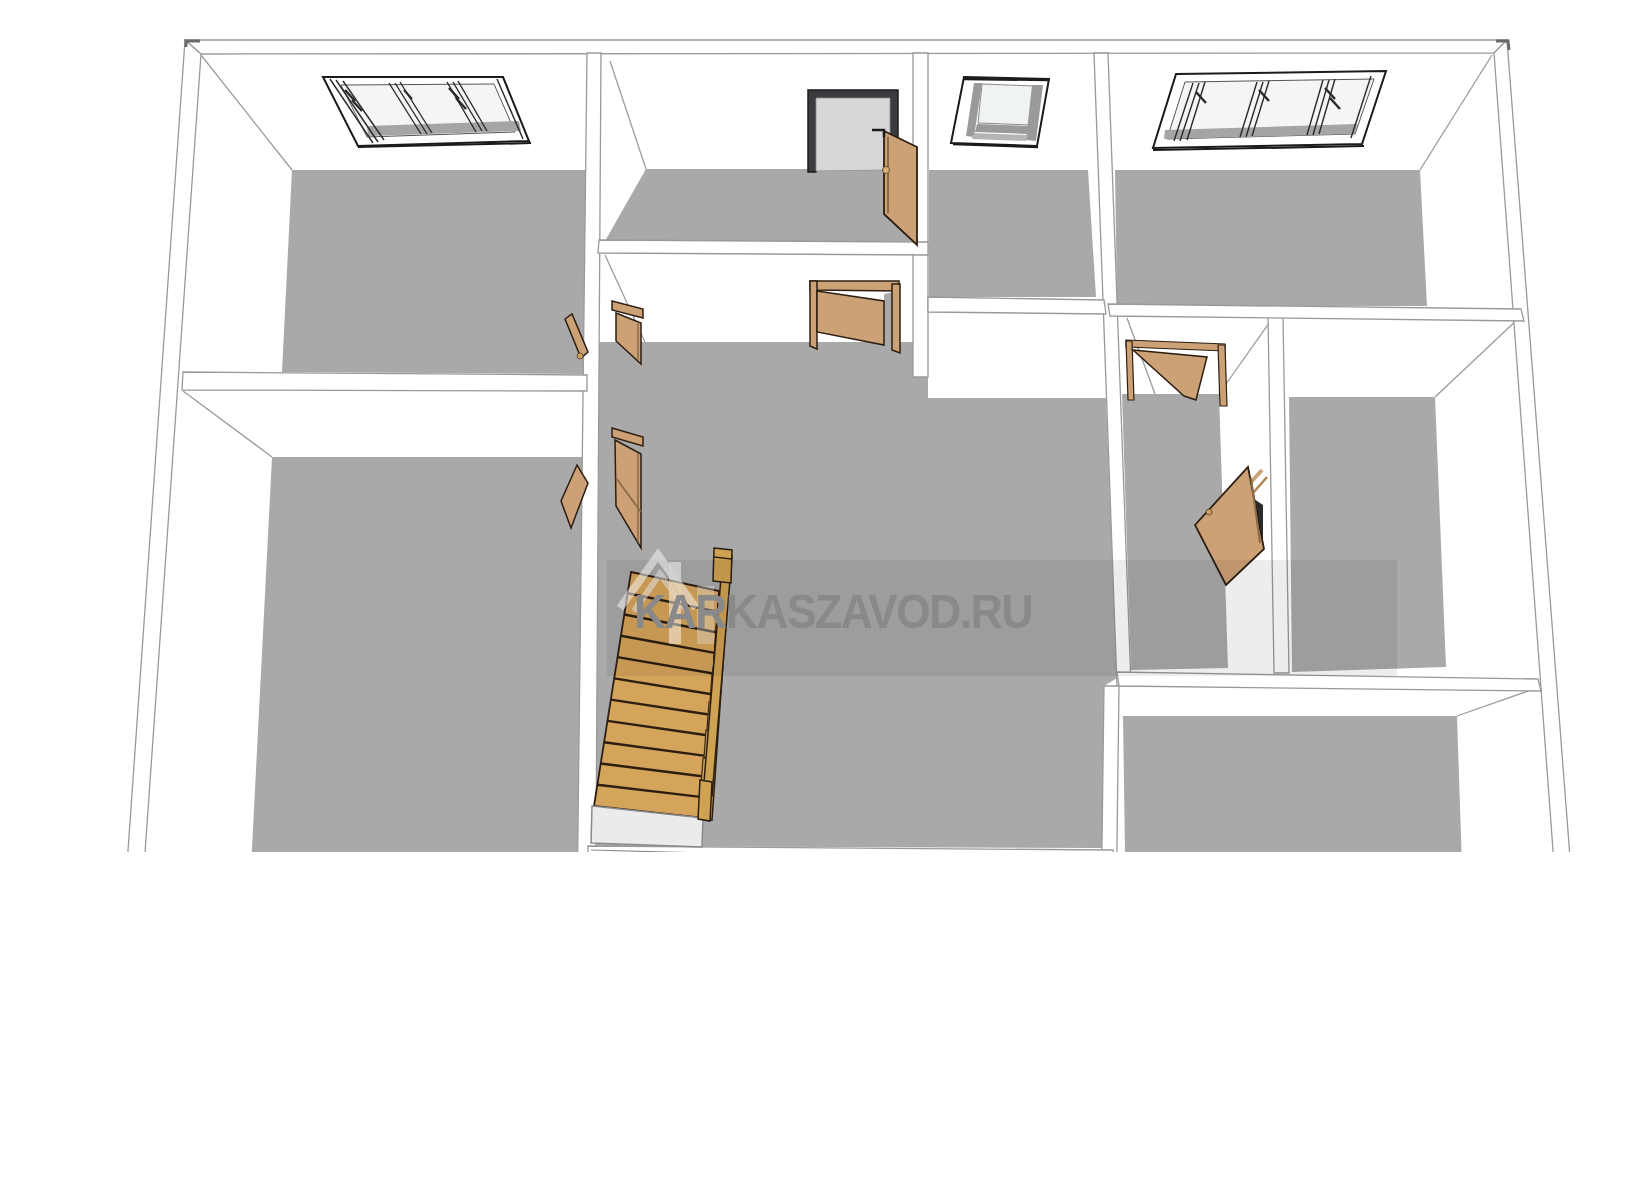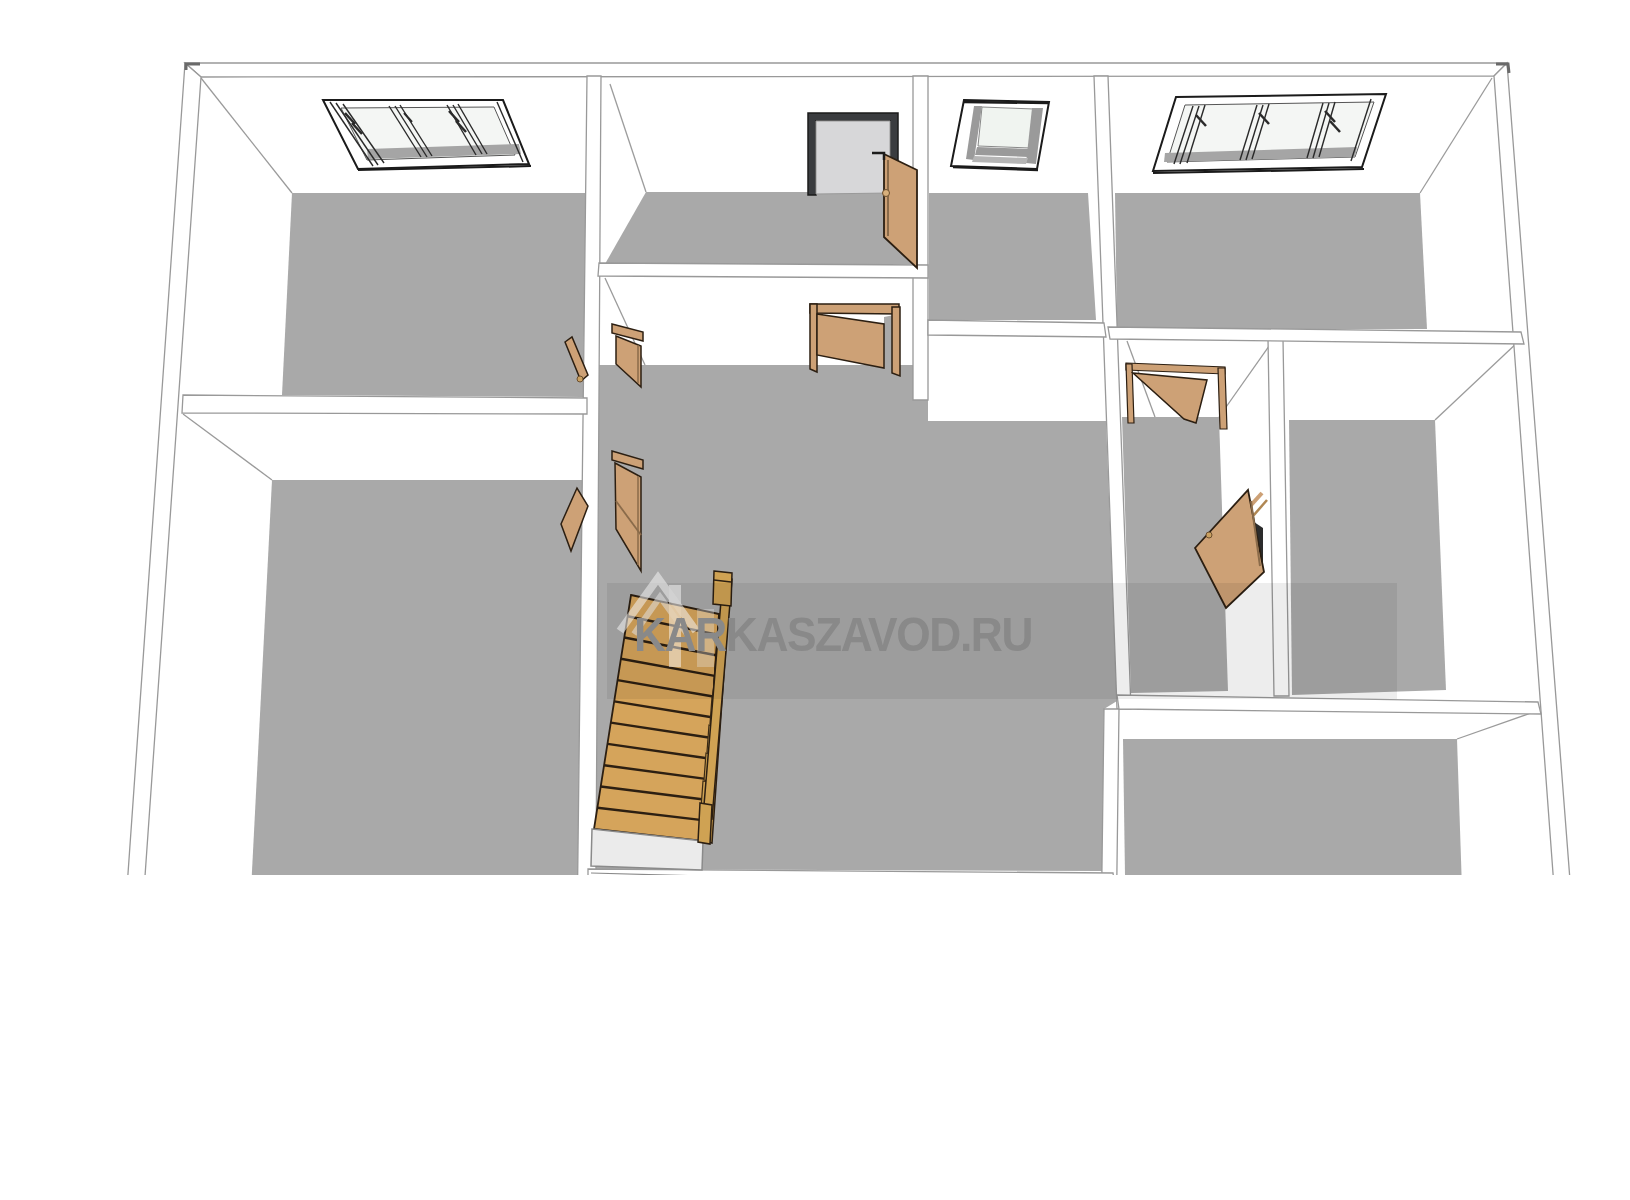--- a/index.html
+++ b/index.html
@@ -1,17 +1,17 @@
 <!DOCTYPE html>
 <html><head>
 <meta charset="utf-8">
 <style>
   html,body{margin:0;padding:0;background:#ffffff;}
   .page{width:1630px;height:852px;position:relative;overflow:hidden;background:#ffffff;
-        font-family:"Liberation Sans", sans-serif;margin-top:23px;}
+        font-family:"Liberation Sans", sans-serif;}
   svg{display:block;}
 </style>
 </head>
 <body>
 <div class="page">
 <svg width="1630" height="1200" viewBox="0 0 1630 1200">
 
 <rect x="0" y="0" width="1630" height="1200" fill="#ffffff"></rect>
 
 <g stroke="none">

